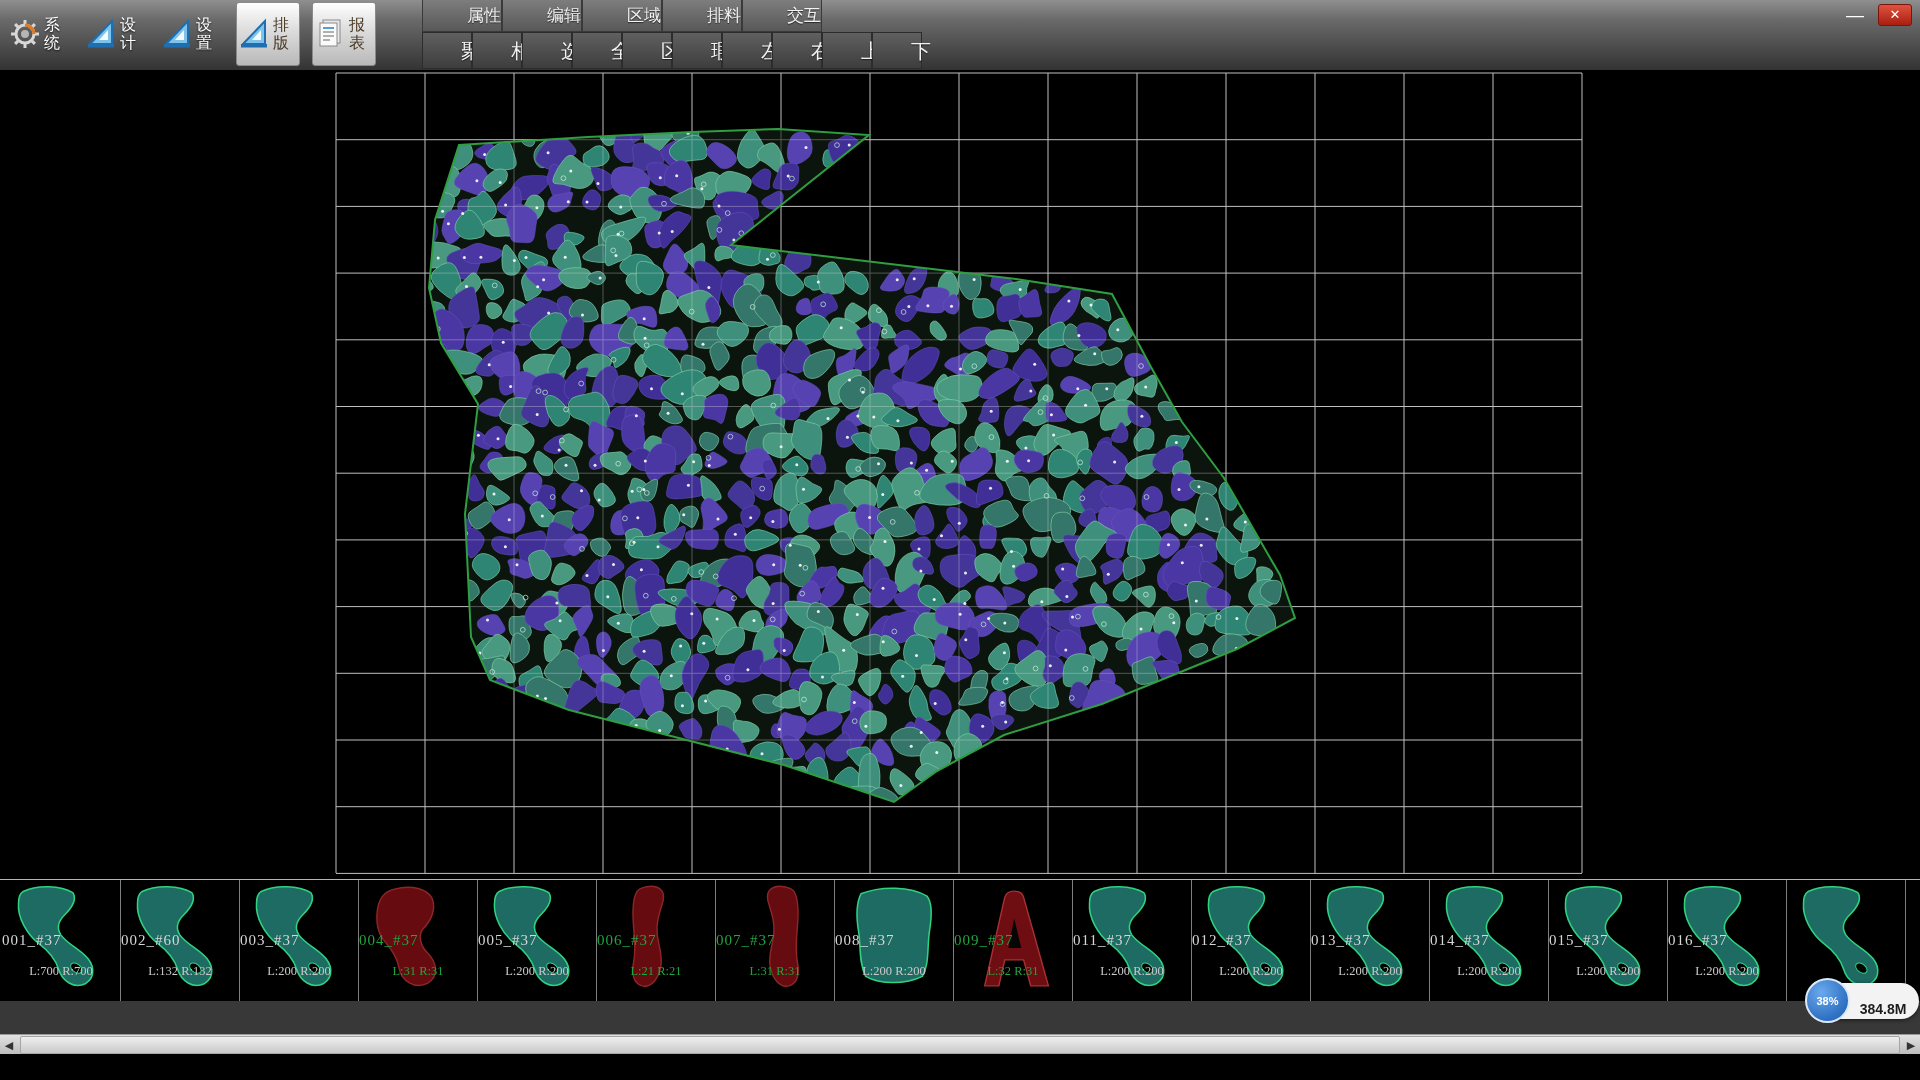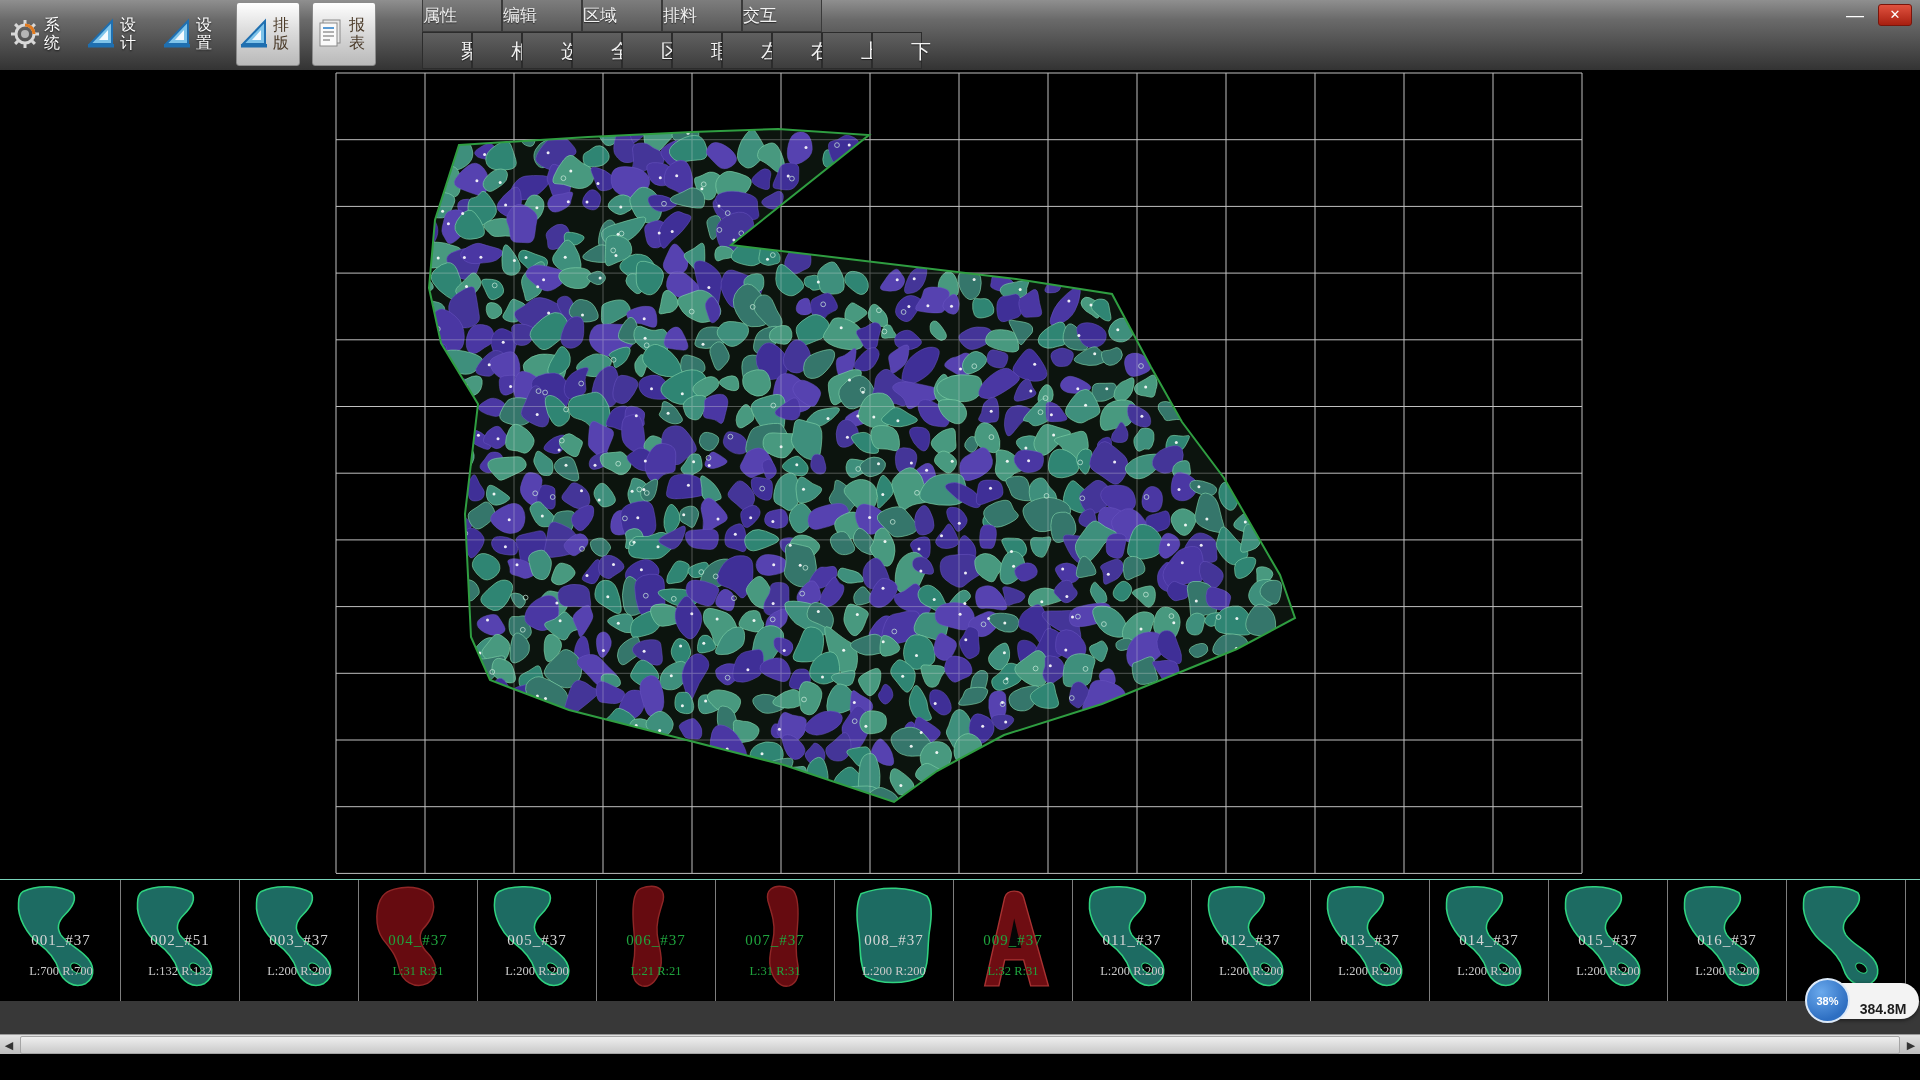--- a/index.html
+++ b/index.html
@@ -14,21 +14,21 @@
   .app-btn{width:64px;height:64px;display:flex;flex-direction:row;align-items:center;
     justify-content:center;gap:2px;cursor:pointer;box-sizing:border-box;}
   .app-btn .lbl{color:#fff;font-size:16px;text-shadow:0 1px 2px rgba(0,0,0,.8);line-height:18px;}
   .app-btn.sel{background:linear-gradient(180deg,#fefefe 0%,#dcdcdc 45%,#b9b9b9 100%);
     border:1px solid #8a8a8a;border-radius:3px;}
   .app-btn.sel .lbl{color:#4a3a28;text-shadow:none;}
   .app-btn .ic{height:36px;display:flex;align-items:center;justify-content:center;}
 
   .menus{position:absolute;left:422px;top:0;}
   .tabs{display:flex;height:32px;}
-  .tab{width:80px;height:32px;line-height:32px;text-align:left;color:#f2f2f2;font-size:17px;
+  .tab{width:80px;height:32px;line-height:32px;text-align:right;color:#f2f2f2;font-size:17px;
     background:linear-gradient(180deg,#7d7d7d,#585858);
     border:1px solid #3a3a3a;border-top:none;box-sizing:border-box;cursor:pointer;
     text-shadow:0 1px 1px rgba(0,0,0,.6);}
   .actions{display:flex;height:37px;}
   .action{width:50px;height:37px;line-height:36px;text-align:right;color:#f2f2f2;font-size:20px;
     background:linear-gradient(180deg,#606060,#3d3d3d);
     border:1px solid #2c2c2c;box-sizing:border-box;cursor:pointer;
     text-shadow:0 1px 1px rgba(0,0,0,.6);padding-left:38px;}
 
   .win{position:absolute;right:8px;top:4px;display:flex;gap:10px;align-items:center;}
@@ -39,21 +39,21 @@
   
   .canvas{position:absolute;top:70px;left:0;width:1920px;height:809px;background:#000;}
   .canvas svg{position:absolute;top:0;left:0;}
 
   
   .strip{position:absolute;top:879px;left:0;width:1920px;height:122px;background:#000;
     border-top:1px solid #79d3ba;display:flex;overflow:hidden;padding-left:2px;box-sizing:border-box;}
   .cell{position:relative;width:119px;height:122px;flex:0 0 auto;border-right:1px solid #7e7e7e;
     box-sizing:border-box;cursor:pointer;}
   .cell svg{position:absolute;top:0;left:0;width:100%;height:100%;}
-  .cell .pid{position:absolute;top:52px;width:100%;text-align:center;font-size:15px;
+  .cell .pid{position:absolute;top:52px;width:100%;text-align:left;font-size:15px;
     letter-spacing:1px;color:#d6d6d6;font-family:"Liberation Serif",serif;}
   .cell .plr{position:absolute;bottom:23px;width:100%;text-align:center;font-size:12.5px;
     color:#c9c9c9;font-family:"Liberation Serif",serif;}
   .cell.green .pid,.cell.green .plr{color:#1fa53e;}
 
   
   .gapbar{position:absolute;top:1001px;left:0;width:1920px;height:33px;background:#383838;}
   .hscroll{position:absolute;top:1034px;left:0;width:1920px;height:20px;
     background:linear-gradient(#e3e3e3,#bdbdbd);display:flex;align-items:center;
     justify-content:space-between;border-top:1px solid #9a9a9a;box-sizing:border-box;}
@@ -1250,21 +1250,21 @@
     <ellipse cx="63" cy="73" rx="5.5" ry="3.5" transform="rotate(38 63 73)" fill="#040404" stroke="#2fd27f" stroke-width="0.8"></ellipse>
         </svg>
         <div class="pid">001_#37</div>
         <div class="plr">L:700 R:700</div>
       </div>
       <div class="cell">
         <svg viewBox="0 0 100 100">
           <path d="M18,8 C30,2 50,3 60,9 C64,15 59,22 53,28 C48,33 46,39 50,45 C55,52 64,56 70,62 C78,69 80,80 71,86 C61,91 51,84 48,74 C45,64 39,58 31,52 C21,44 13,30 14,18 C14,13 15,10 18,8 Z" fill="#1d6b62" stroke="#2fd27f" stroke-width="1.3"></path>
     <ellipse cx="63" cy="73" rx="5.5" ry="3.5" transform="rotate(38 63 73)" fill="#040404" stroke="#2fd27f" stroke-width="0.8"></ellipse>
         </svg>
-        <div class="pid">002_#51</div>
+        <div class="pid">002_#60</div>
         <div class="plr">L:132 R:132</div>
       </div>
       <div class="cell">
         <svg viewBox="0 0 100 100">
           <path d="M18,8 C30,2 50,3 60,9 C64,15 59,22 53,28 C48,33 46,39 50,45 C55,52 64,56 70,62 C78,69 80,80 71,86 C61,91 51,84 48,74 C45,64 39,58 31,52 C21,44 13,30 14,18 C14,13 15,10 18,8 Z" fill="#1d6b62" stroke="#2fd27f" stroke-width="1.3"></path>
     <ellipse cx="63" cy="73" rx="5.5" ry="3.5" transform="rotate(38 63 73)" fill="#040404" stroke="#2fd27f" stroke-width="0.8"></ellipse>
         </svg>
         <div class="pid">003_#37</div>
         <div class="plr">L:200 R:200</div>
       </div>

